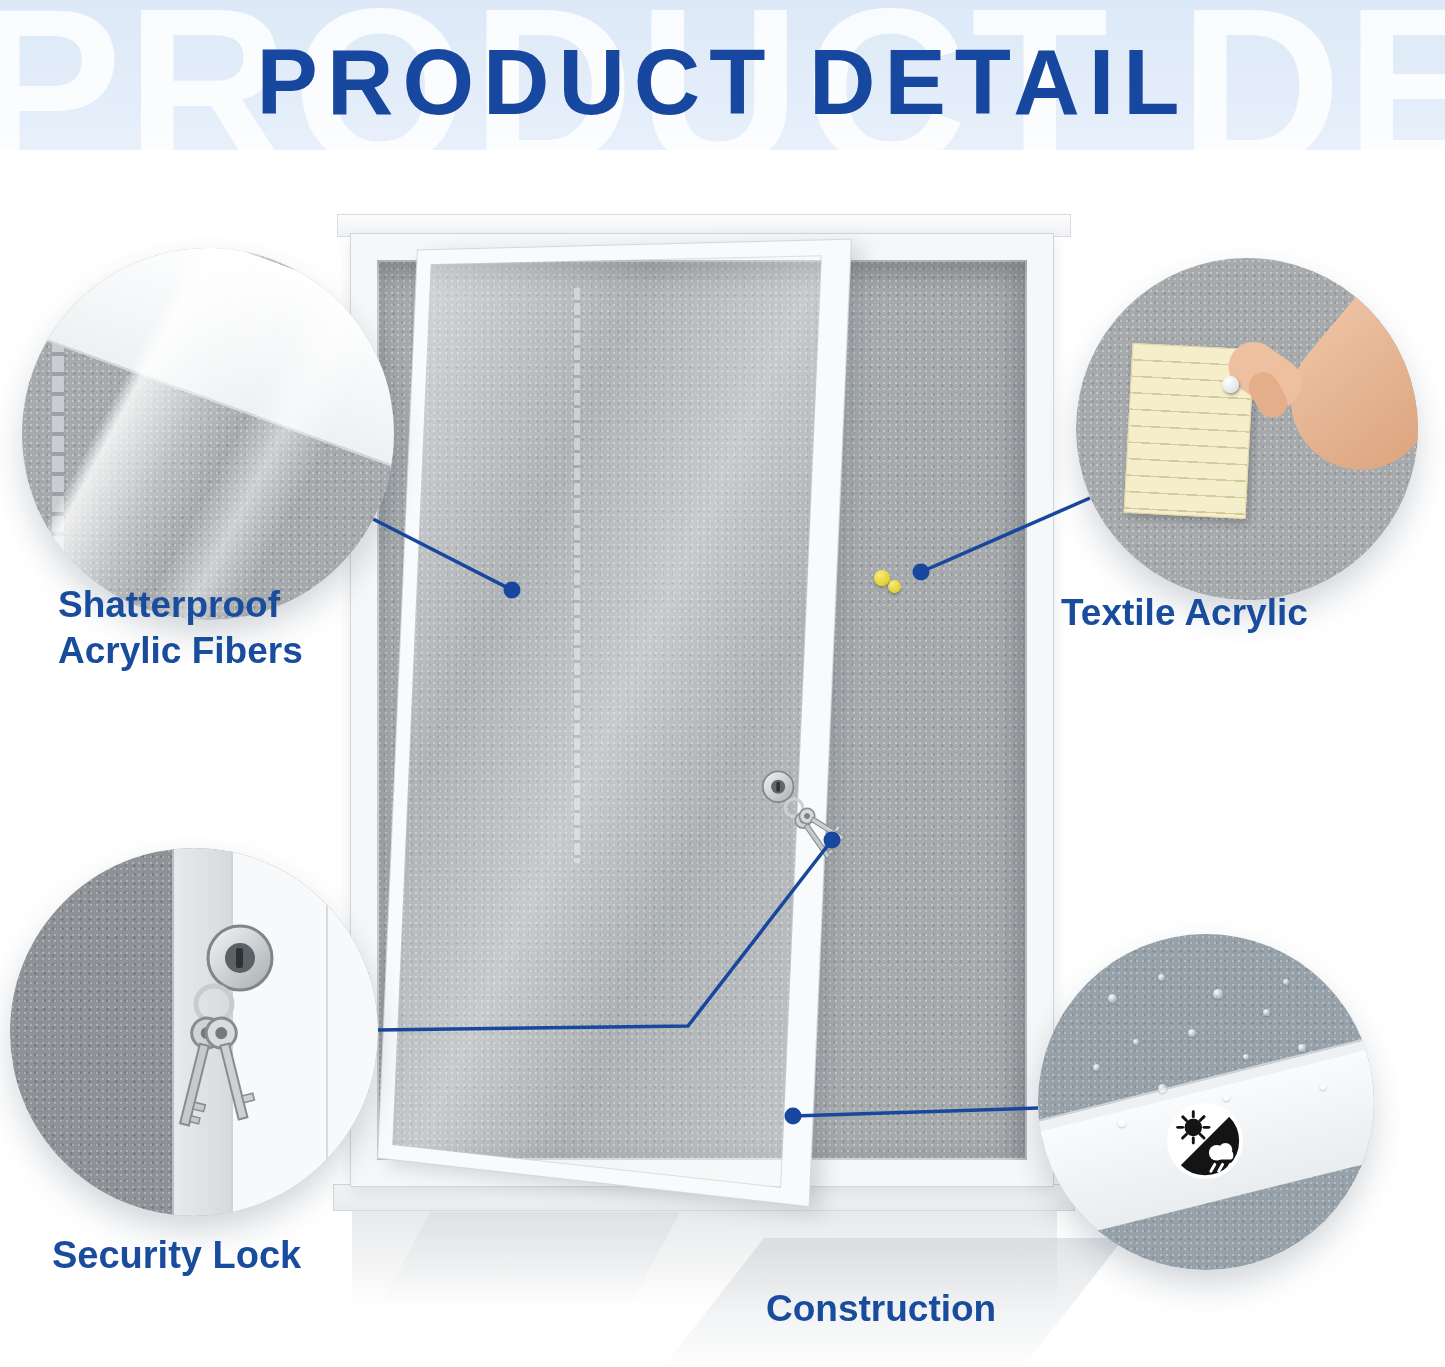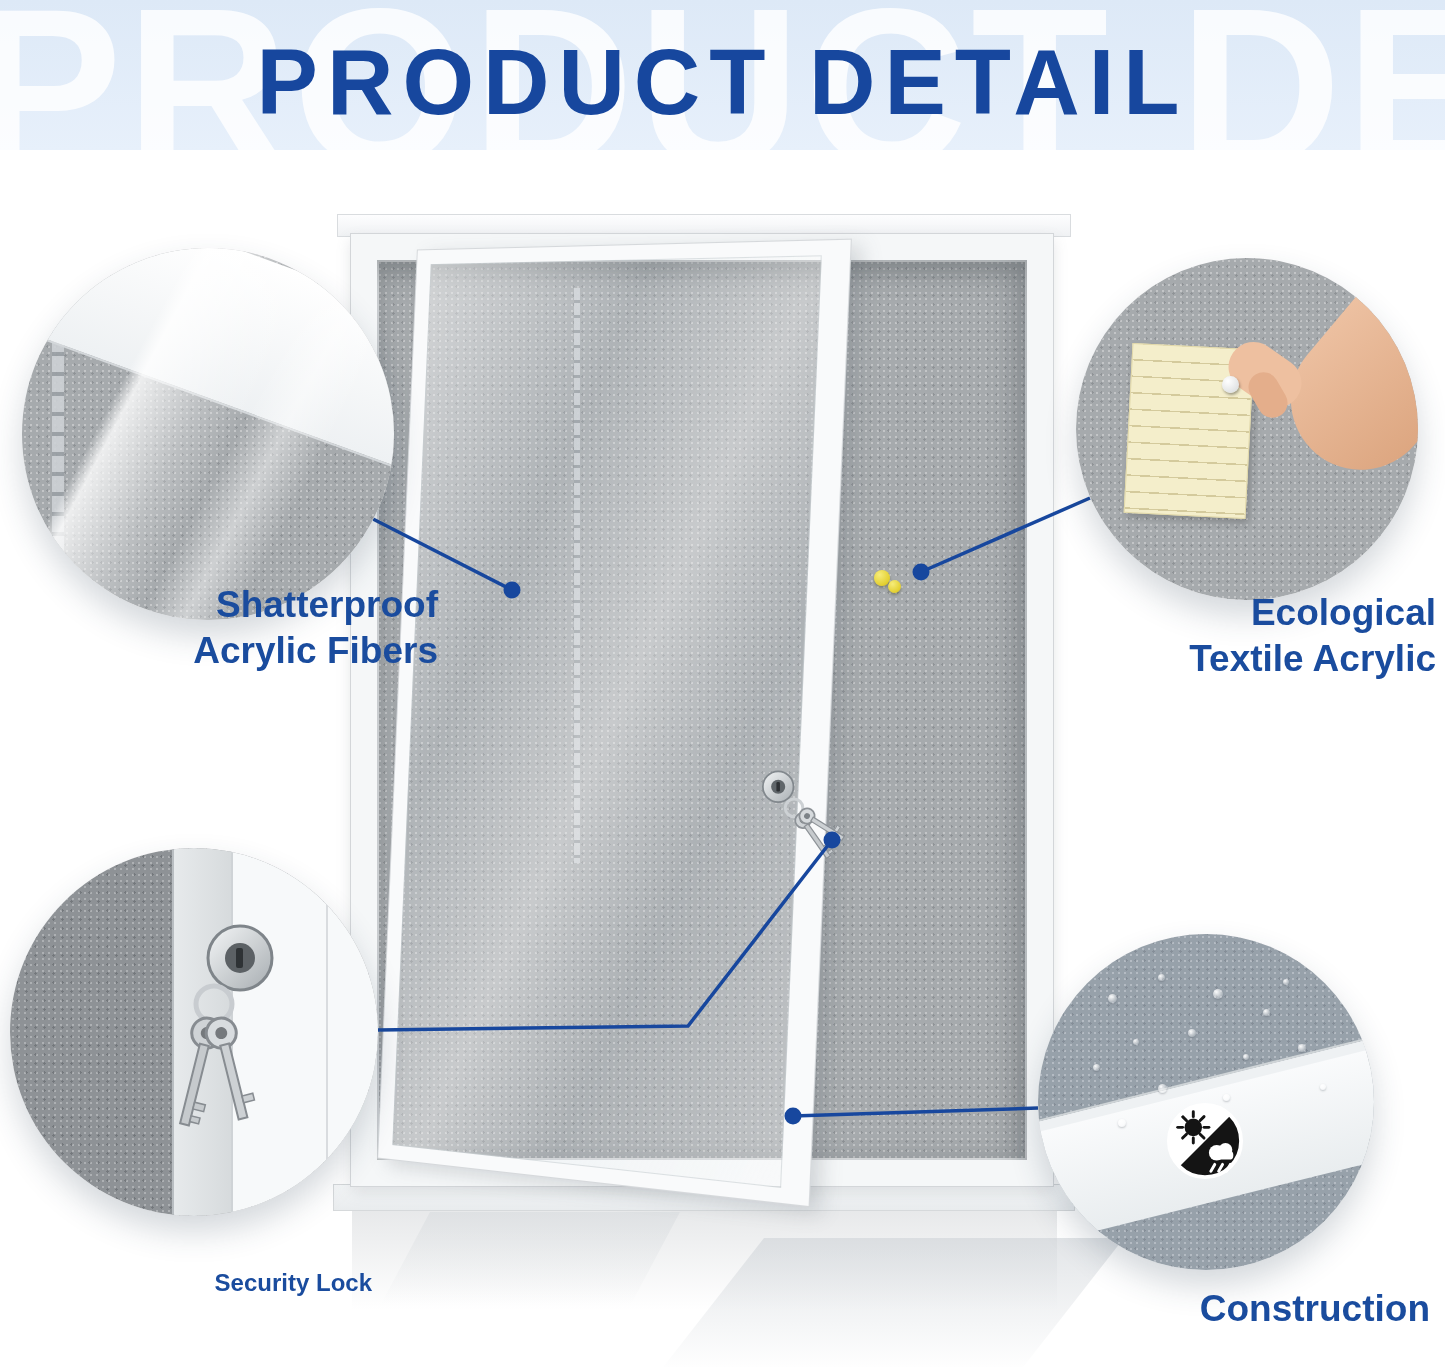--- a/index.html
+++ b/index.html
@@ -35,21 +35,21 @@
   .reflection{left:352px;top:1210px;width:705px;height:100px;background:linear-gradient(180deg,rgba(170,175,180,.28),rgba(255,255,255,0));z-index:0;}
   .door-reflect{left:764px;top:1238px;width:360px;height:129px;background:linear-gradient(180deg,rgba(203,208,213,.55),rgba(245,246,247,.1));transform:skewX(-38deg);transform-origin:top left;z-index:0;}
   .door-reflect2{left:430px;top:1212px;width:250px;height:92px;background:linear-gradient(180deg,rgba(205,210,214,.35),rgba(255,255,255,0));transform:skewX(-28deg);transform-origin:top left;z-index:0;}
 
   
   .lines{left:0;top:0;z-index:6;pointer-events:none;}
 
   
   .circle{border-radius:50%;overflow:hidden;z-index:7;
           box-shadow:0 16px 32px rgba(40,60,80,.20), inset 0 0 0 1px rgba(255,255,255,.65);}
-  .label{color:#1a4c9e;font-weight:bold;text-align:right;line-height:1.24;z-index:8;}
+  .label{color:#1a4c9e;font-weight:bold;text-align:left;line-height:1.24;z-index:8;}
   .label span{display:block;}
 
   .drop{position:absolute;border-radius:50%;
         background:radial-gradient(circle at 35% 30%, rgba(255,255,255,.95), rgba(255,255,255,.3) 60%, rgba(120,130,140,.18));
         box-shadow:0 1px 2px rgba(60,70,80,.28);}
 </style>
 </head>
 <body>
 
 <div id="stage">
@@ -127,21 +127,20 @@
 
   <div class="abs circle" style="left:1076px;top:258px;width:342px;height:342px;">
     <div class="abs speckle" style="left:0;top:0;right:0;bottom:0;"></div>
     <div class="abs" style="left:52px;top:88px;width:120px;height:168px;background:#f4eecb;background-image:repeating-linear-gradient(180deg, transparent 0 15px, #d4ca9c 15px 16.5px);border:1px solid #e0d7a8;box-shadow:3px 4px 8px rgba(0,0,0,.22);transform:rotate(3deg);"></div>
     <div class="abs" style="right:-74px;top:-96px;width:140px;height:330px;background:linear-gradient(100deg,#f0c6a8,#dca57f);border-radius:70px;transform:rotate(40deg);"></div>
     <div class="abs" style="left:150px;top:92px;width:78px;height:50px;background:#eec0a0;border-radius:26px;transform:rotate(35deg);"></div>
     <div class="abs" style="left:168px;top:122px;width:48px;height:30px;background:#e4ae8b;border-radius:16px;transform:rotate(60deg);"></div>
     <div class="abs" style="left:146px;top:118px;width:17px;height:17px;border-radius:50%;background:radial-gradient(circle at 35% 30%,#ffffff,#d5d8da);box-shadow:1px 2px 3px rgba(0,0,0,.35);"></div>
   </div>
   <div class="abs label" style="left:1061px;top:590px;width:375px;font-size:37px;">
-    <span>Ecological</span>
     <span>Textile Acrylic</span>
   </div>
 
   <div class="abs circle" style="left:10px;top:848px;width:368px;height:368px;">
     <div class="abs speckle-dark" style="left:0;top:0;right:0;bottom:0;"></div>
     <div class="abs" style="left:44%;top:0;width:16%;height:100%;background:linear-gradient(90deg,#e7eaec,#d6dadc);border-left:2px solid #b9bec2;"></div>
     <div class="abs" style="left:60%;top:0;width:40%;height:100%;background:#f7f9fa;border-left:2px solid #cfd3d6;"></div>
     <div class="abs" style="left:86%;top:0;width:2px;height:100%;background:#d9dcdf;"></div>
     <svg class="abs" style="left:112px;top:58px;" width="200" height="272" viewBox="0 0 200 272">
       <defs>
@@ -162,21 +161,21 @@
         <rect x="97" y="212" width="9" height="6" fill="#c6cacd" stroke="#878c91" stroke-width="1.5"></rect>
       </g>
       <g transform="rotate(-14 92 98)">
         <circle cx="92" cy="128" r="15" fill="#d8dcdf" stroke="#878c91" stroke-width="3"></circle>
         <circle cx="92" cy="128" r="6" fill="#75797d"></circle>
         <rect x="88" y="140" width="9" height="76" fill="#cdd1d4" stroke="#878c91" stroke-width="2"></rect>
         <rect x="97" y="194" width="11" height="7" fill="#cdd1d4" stroke="#878c91" stroke-width="1.5"></rect>
       </g>
     </svg>
   </div>
-  <div class="abs label" style="left:52px;top:1232px;width:320px;font-size:24px;margin-top:36px;">
+  <div class="abs label" style="left:52px;top:1232px;width:320px;font-size:38px;">
     <span>Security Lock</span>
   </div>
 
   <div class="abs circle" style="left:1038px;top:934px;width:336px;height:336px;">
     <div class="abs speckle" style="left:0;top:0;right:0;bottom:0;background-color:#99a2a9;"></div>
     <div class="abs" style="left:0;top:0;right:0;bottom:0;background:rgba(140,160,180,.12);"></div>
     <div class="abs" style="left:-70px;top:205px;width:520px;height:120px;background:linear-gradient(180deg,#fbfcfd,#e9edef);border-top:2px solid #cfd4d7;box-shadow:inset 0 10px 0 #eef1f3;transform:rotate(-14deg);transform-origin:left center;"></div>
     <div class="abs" style="left:0;top:0;right:0;bottom:0;">
       <i class="drop" style="left:70px;top:60px;width:9px;height:9px;"></i>
       <i class="drop" style="left:120px;top:40px;width:7px;height:7px;"></i>

